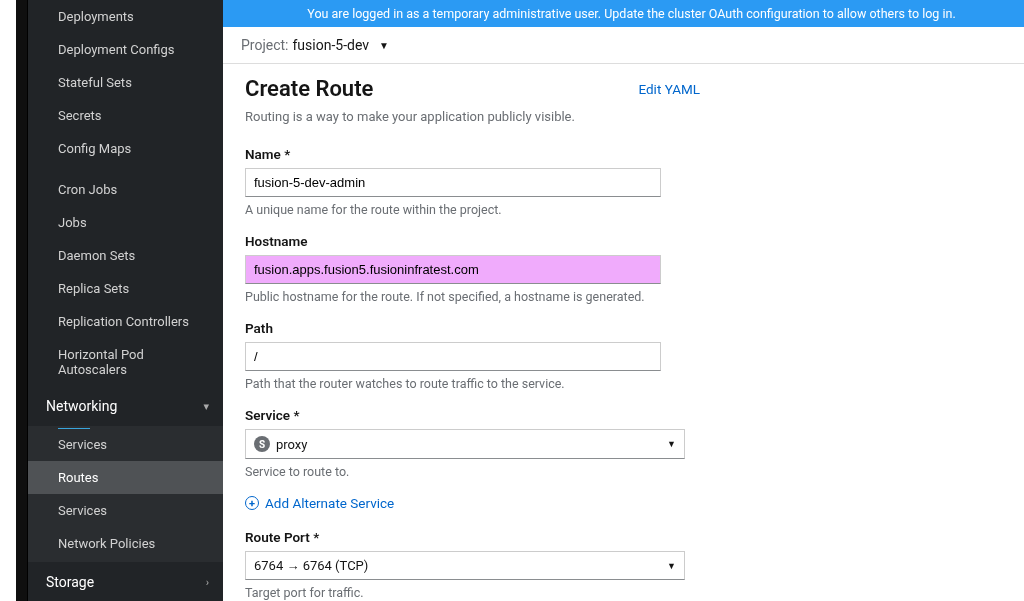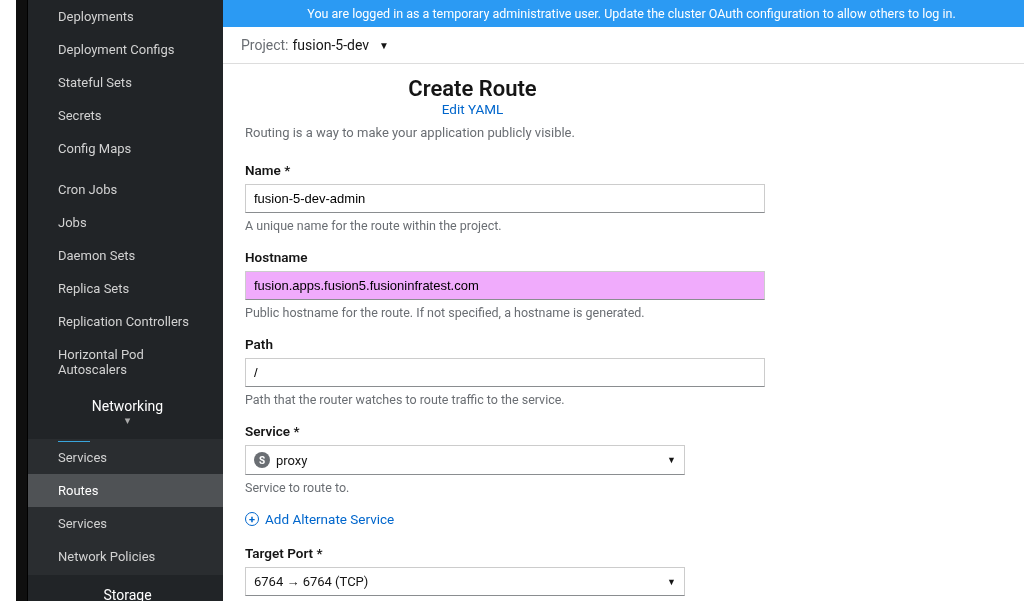--- a/index.html
+++ b/index.html
@@ -2,40 +2,40 @@
 <html><head>
 <meta charset="utf-8">
 <style>
 * { box-sizing: border-box; margin: 0; padding: 0; }
 body { font-family: -apple-system, BlinkMacSystemFont, "Segoe UI", Roboto, Helvetica, Arial, sans-serif; font-size: 14px; color: #151515; background: #fff; overflow: hidden; }
 .app { display: flex; width: 1024px; height: 601px; margin-left: 16px; }
 .rail { width: 12px; background: #0f0f0f; border-right: 1px solid #000; flex: 0 0 12px; }
 .sidebar { width: 195px; background: #212427; color: #d2d2d2; flex: 0 0 195px; overflow-y: auto; font-size: 13px; }
 .sidebar-item { display: block; padding: 9px 12px 9px 30px; color: #d2d2d2; cursor: pointer; }
 .sidebar-item.active { background: #4f5255; color: #fff; }
-.sidebar-section { display: flex; align-items: center; justify-content: space-between; padding: 12px 14px 12px 18px; color: #fff; font-size: 14px; cursor: pointer; flex-direction: column; }
+.sidebar-section { display: flex; align-items: center; justify-content: space-between; padding: 12px 14px 12px 18px; color: #fff; font-size: 14px; cursor: pointer; }
 .sidebar-section .chev { font-size: 11px; color: #aaa; }
 .sidebar-sub { background: #2a2d30; padding-top: 2px; padding-bottom: 2px; }
 .sidebar-sub .first-sub { position: relative; }
 .sidebar-sub .first-sub::before { content: ""; position: absolute; left: 30px; top: 0; width: 32px; height: 1px; background: #39a5dc; }
 .nav-active { color:#fff; }
 .main { flex: 1; display: flex; flex-direction: column; overflow-y: auto; position: relative; }
 .banner { background: #2b9af3; color: #fff; font-size: 12.5px; padding: 6px 12px; text-align: center; }
 .banner a { color: #fff; }
 .project-bar { display:flex; align-items:center; padding: 10px 18px 10px 18px; border-bottom: 1px solid #ddd; font-size: 14px; }
 .project-bar .label { color: #6a6e73; margin-right: 4px; }
 .project-bar .caret { margin-left: 10px; font-size: 10px; }
 .content { padding: 12px 340px 30px 22px; }
-.page-header { display:flex; justify-content: space-between; align-items:center; margin-bottom: 8px; flex-direction: column; }
+.page-header { display:flex; justify-content: space-between; align-items:center; margin-bottom: 8px; }
 .page-header h1 { font-size: 22px; font-weight: 600; }
 .edit-yaml { color: #06c; font-size: 13.5px; cursor:pointer; }
 .desc { color: #6a6e73; font-size: 13px; margin-bottom: 22px; }
 .field { margin-bottom: 16px; }
 .field-label { font-weight: 600; font-size: 13.5px; margin-bottom: 6px; display:block; }
-.text-input { width: 520px; border: 1px solid #ccc; border-bottom: 1px solid #8a8d90; padding: 6px 8px; font-size: 13px; background:#fff; }
+.text-input { width: 416px; border: 1px solid #ccc; border-bottom: 1px solid #8a8d90; padding: 6px 8px; font-size: 13px; background:#fff; }
 .help { color: #6a6e73; font-size: 12.5px; margin-top: 5px; }
 .select { width: 440px; border: 1px solid #ccc; border-bottom: 1px solid #8a8d90; padding: 6px 8px; font-size: 13px; display:flex; align-items:center; justify-content:space-between; cursor:pointer; background:#fff; }
 .select-left { display:flex; align-items:center; gap:6px; }
 .s-icon { display:inline-flex; width:16px; height:16px; border-radius:50%; background:#6a6e73; color:#fff; font-size:10px; align-items:center; justify-content:center; font-weight:bold; }
 .caret-dn { font-size: 9px; color:#151515; }
 .add-alt { color:#06c; font-size:13.5px; cursor:pointer; display:flex; align-items:center; gap:6px; margin-top: 8px; margin-bottom: 18px; }
 .add-icon { display:inline-flex; width:14px; height:14px; border-radius:50%; border:1.5px solid #06c; color:#06c; align-items:center; justify-content:center; font-size:11px; font-weight:bold; line-height:1; }
 .sidebar::-webkit-scrollbar{width:0}
 </style>
 </head>
@@ -127,21 +127,21 @@
         </div>
         <div class="help">Service to route to.</div>
       </div>
 
       <div class="add-alt">
         <span class="add-icon">+</span>
         <span>Add Alternate Service</span>
       </div>
 
       <div class="field">
-        <label class="field-label">Target Port *</label>
+        <label class="field-label">Route Port *</label>
         <div class="select">
           <span>6764 → 6764 (TCP)</span>
           <span class="caret-dn">▼</span>
         </div>
         <div class="help">Target port for traffic.</div>
       </div>
 
     </div>
   </main>
 </div>

